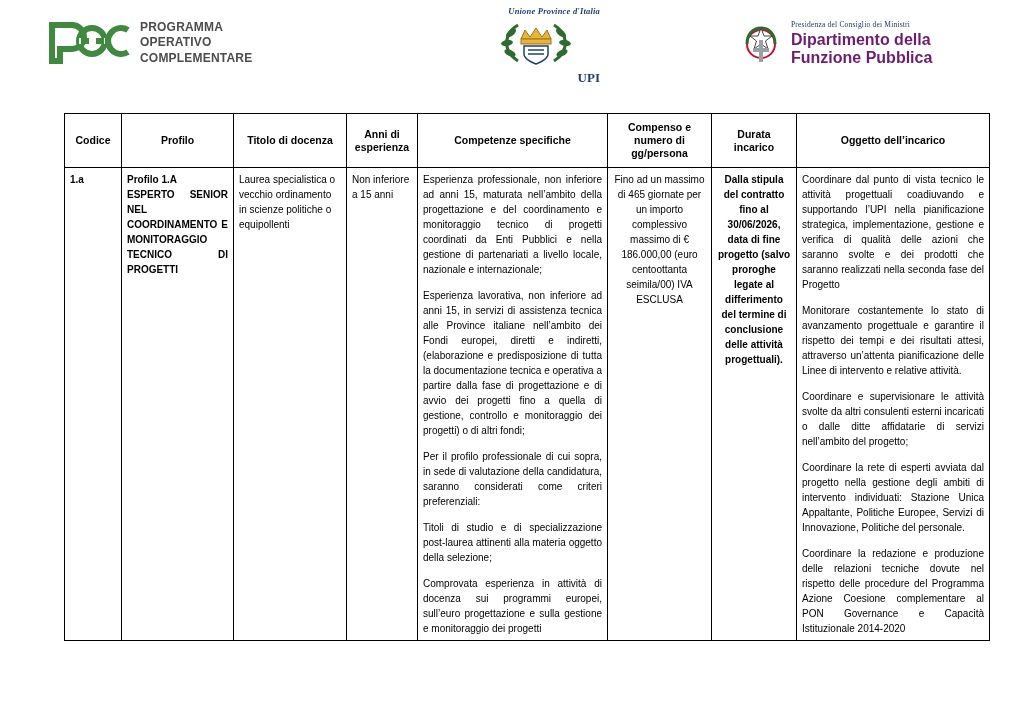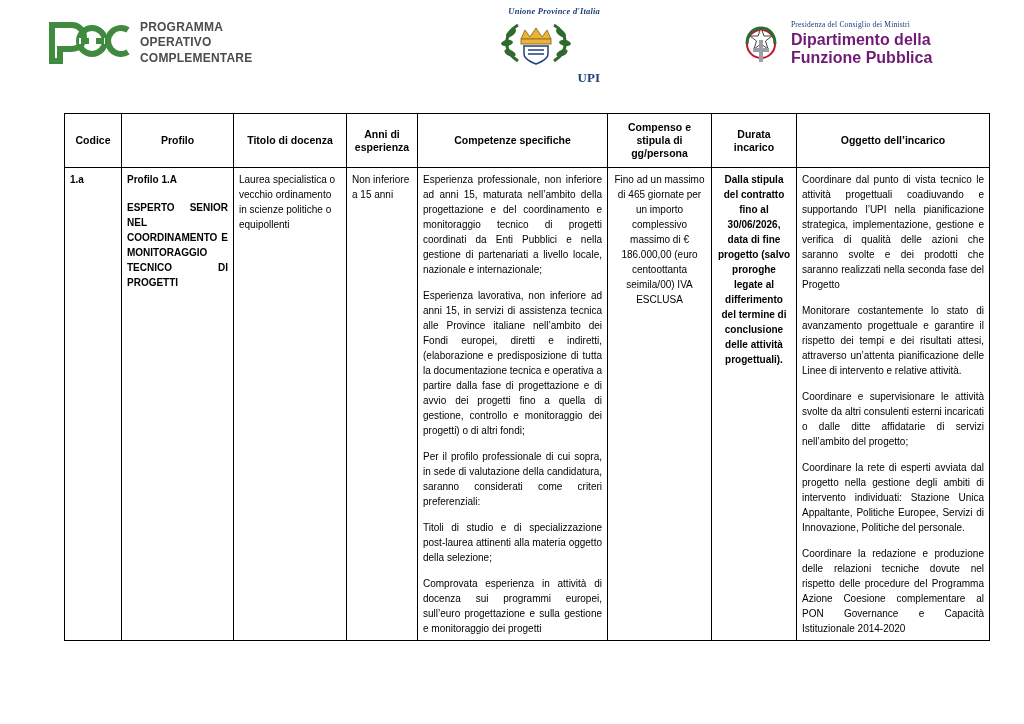--- a/index.html
+++ b/index.html
@@ -156,21 +156,21 @@
     font-size: 10px;
     font-weight: bold;
     text-align: left;
     padding-top: 10px;
   }
   td.profilo {
     font-weight: bold;
     text-align: justify;
     padding-top: 10px;
   }
-  td.profilo .p-title { margin-bottom: 13px; }
+  td.profilo .p-title { margin-bottom: 0; }
   td.profilo .p-body {
     text-align: justify;
     text-align-last: left;
   }
   td.titolo {
     padding-top: 10px;
     text-align: left;
   }
   td.anni {
     padding-top: 10px;
@@ -285,21 +285,21 @@
         <th>Codice</th>
         <th>Profilo</th>
         <th>Titolo di docenza</th>
         <th>
           <span class="hdr-2line">Anni di</span>
           <span class="hdr-2line">esperienza</span>
         </th>
         <th>Competenze specifiche</th>
         <th>
           <span class="hdr-2line">Compenso e</span>
-          <span class="hdr-2line">stipula di</span>
+          <span class="hdr-2line">numero di</span>
           <span class="hdr-2line">gg/persona</span>
         </th>
         <th>
           <span class="hdr-2line">Durata</span>
           <span class="hdr-2line">incarico</span>
         </th>
         <th>Oggetto dell’incarico</th>
       </tr>
     </thead>
     <tbody>

